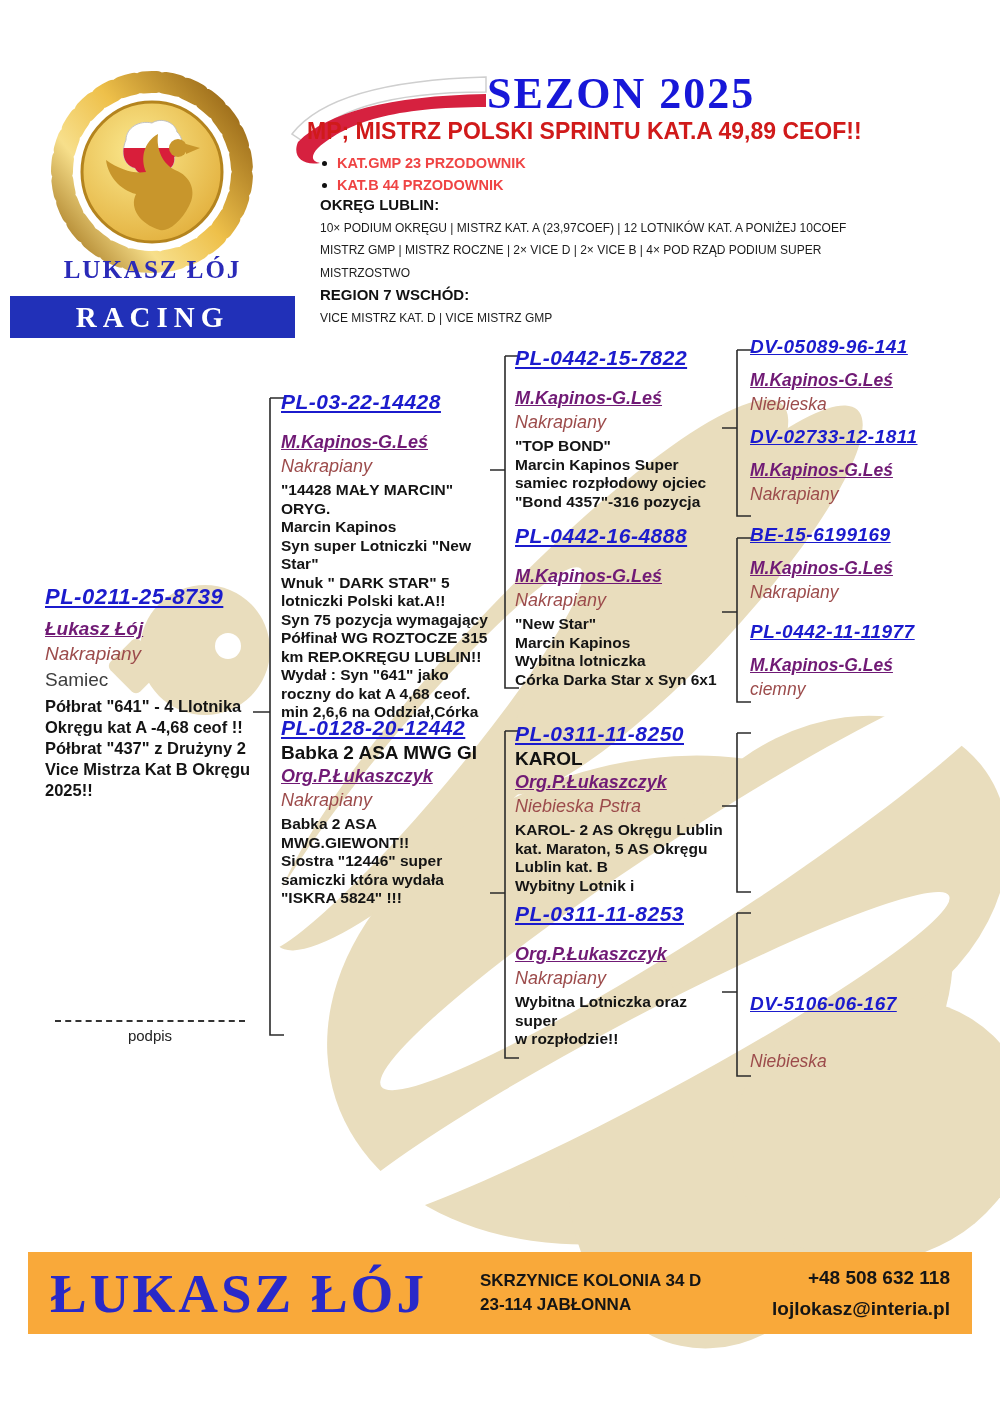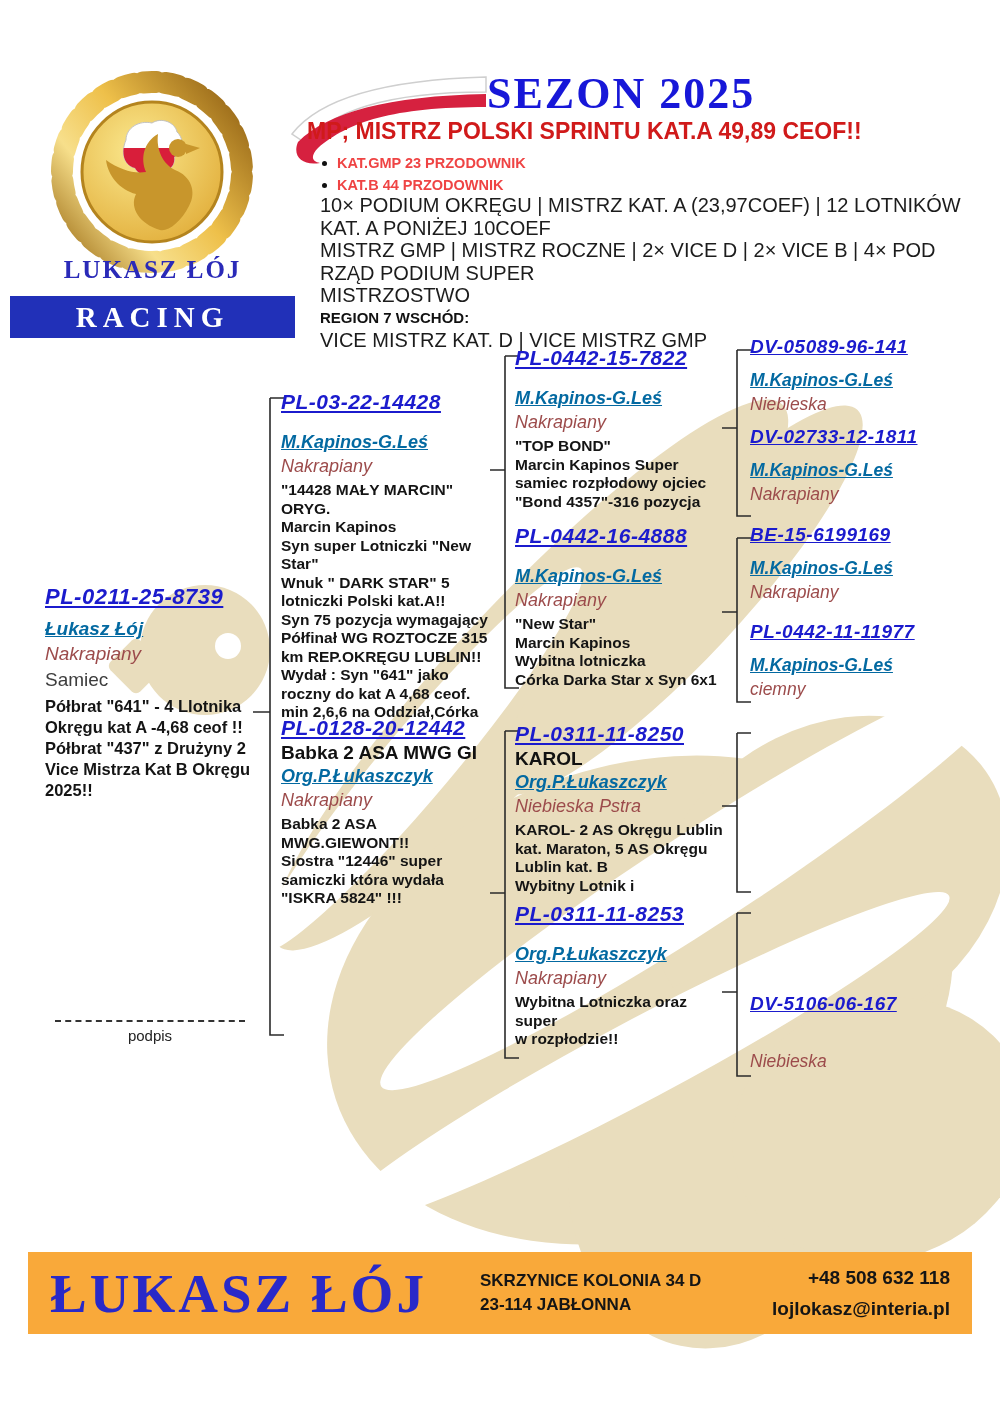--- a/index.html
+++ b/index.html
@@ -23,28 +23,28 @@
      font-size:29px;letter-spacing:6px;line-height:42px;text-align:center;box-shadow:inset 0 0 0 2px #2130b8;}
   .flag-swoosh{position:absolute;left:288px;top:72px;}
   .season{position:absolute;left:487px;top:68px;font-family:"Liberation Serif",serif;
      font-weight:bold;font-size:44px;letter-spacing:2px;color:#1717d8;}
   .title{position:absolute;left:307px;top:118px;width:670px;font-weight:bold;font-size:23px;color:#d01a1a;}
   .bullets{position:absolute;left:322px;top:152px;}
   .bullet-row{display:flex;align-items:center;height:22px;font-weight:bold;font-size:14.5px;color:#ef4444;}
   .dot{width:5px;height:5px;border-radius:50%;background:#111;margin-right:10px;flex:none;}
   .sections{position:absolute;left:320px;top:194px;width:662px;}
   .sec-head{font-weight:bold;font-size:15px;line-height:22.5px;color:#111;}
-  .sec-line{font-size:20px;line-height:22.5px;color:#1c1c1c;}
+  .sec-line{font-size:12px;line-height:22.5px;color:#1c1c1c;}
   
   .box{position:absolute;z-index:2;}
   .ring{font-style:italic;font-weight:bold;font-size:21px;color:#1b1bcd;
         text-decoration:underline;letter-spacing:0.5px;margin-bottom:18px;cursor:pointer;}
   .ring.tight{margin-bottom:2px;}
   .bird-name{font-weight:bold;font-size:19px;color:#111;margin:1px 0 2px;}
-  .owner{font-style:italic;font-weight:bold;font-size:18px;color:#0369a1;
+  .owner{font-style:italic;font-weight:bold;font-size:18px;color:#701a75;
          text-decoration:underline;margin-bottom:3px;cursor:pointer;}
   .variety{font-style:italic;font-size:18px;color:#9c4b4b;margin-bottom:4px;}
   .sex{font-size:19px;color:#3d3d3d;margin-bottom:5px;}
   .desc{font-weight:bold;font-size:15.5px;line-height:18.5px;color:#141414;white-space:pre-line;}
   #subject .ring{font-size:22px;margin-bottom:8px;}
   #subject .owner,#subject .variety{font-size:19px;}
   #subject .desc{font-size:16.5px;line-height:21px;}
   .g4 .ring{font-size:19px;margin-bottom:12px;}
   .g4 .owner,.g4 .variety{font-size:17.5px;}
   .variety.gap{margin-top:36px;}
@@ -138,20 +138,21 @@
         <span>KAT.GMP 23 PRZODOWNIK</span>
       </div>
       <div class="bullet-row">
         <span class="dot"></span>
         <span>KAT.B 44 PRZODOWNIK</span>
       </div>
     </div>
 
     <div class="sections">
       <div>
+        <div class="sec-head">OKRĘG LUBLIN:</div>
         <div class="sec-line">10× PODIUM OKRĘGU | MISTRZ KAT. A (23,97COEF) | 12 LOTNIKÓW KAT. A PONIŻEJ 10COEF</div>
         <div class="sec-line">MISTRZ GMP | MISTRZ ROCZNE | 2× VICE D | 2× VICE B | 4× POD RZĄD PODIUM SUPER</div>
         <div class="sec-line">MISTRZOSTWO</div>
       </div>
       <div>
         <div class="sec-head">REGION 7 WSCHÓD:</div>
         <div class="sec-line">VICE MISTRZ KAT. D | VICE MISTRZ GMP</div>
       </div>
     </div>
   </header>

